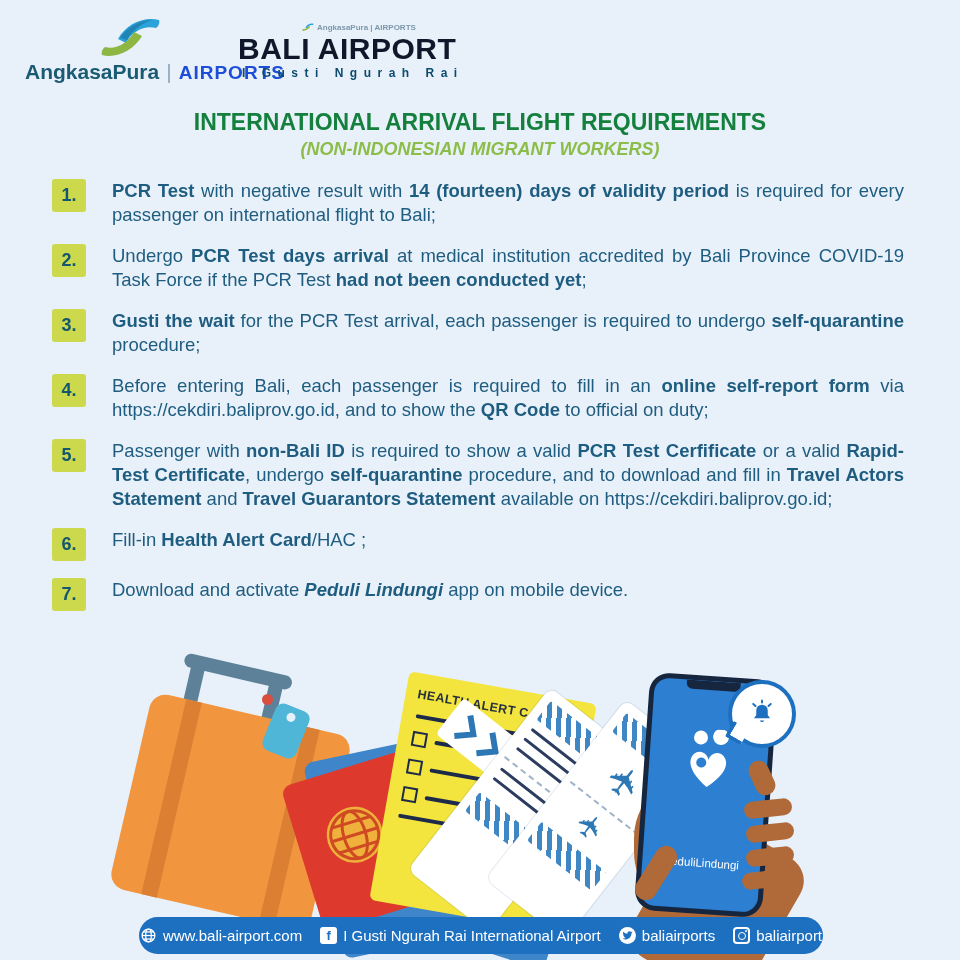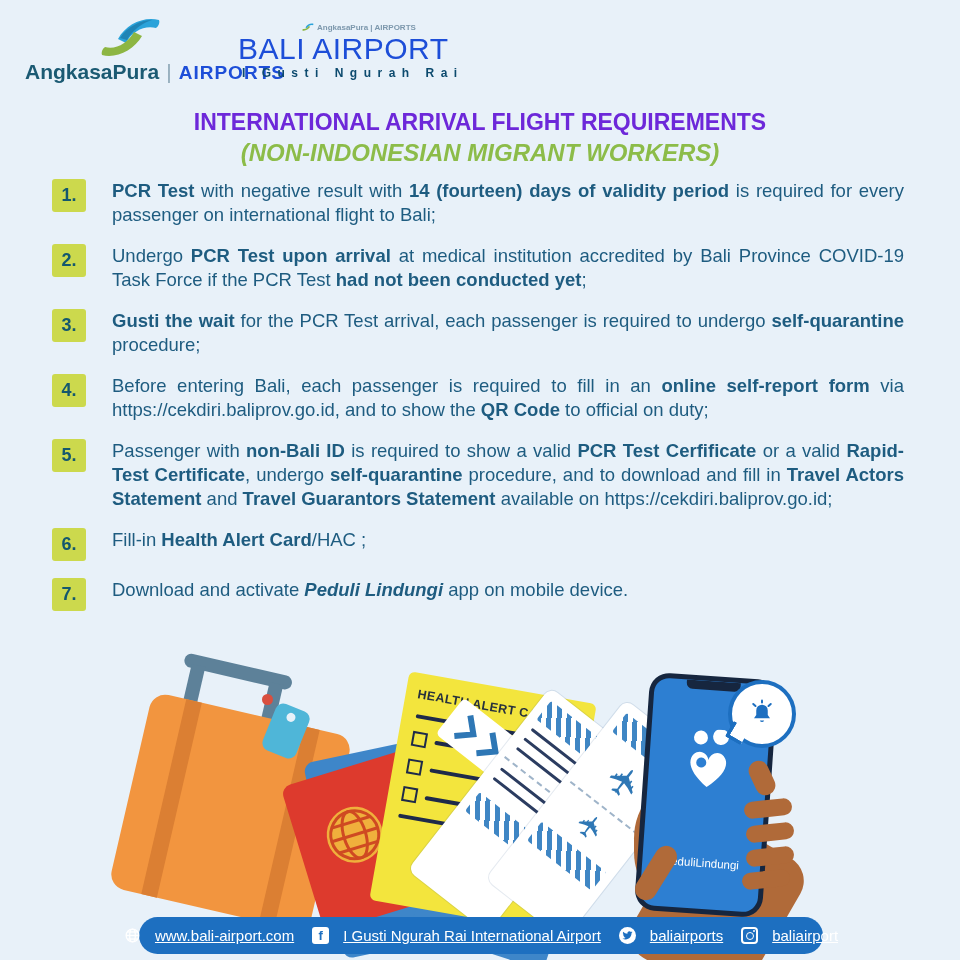--- a/index.html
+++ b/index.html
@@ -6,28 +6,28 @@
   .canvas{position:relative;width:960px;height:960px;background:#e8f1f9;overflow:hidden;
           font-family:"Liberation Sans",sans-serif;}
 
   
   .swoosh-main{position:absolute;left:100px;top:12px;}
   .brand-line{position:absolute;left:25px;top:60px;font-size:21px;font-weight:bold;color:#1b5a73;white-space:nowrap;}
   .brand-line .divider{color:#8fa9b8;font-weight:normal;padding:0 7px;}
   .brand-line .suffix{color:#1d4ed8;letter-spacing:1px;font-size:19px;}
   .bali-block{position:absolute;left:238px;top:22px;}
   .bali-mini{display:flex;align-items:center;gap:3px;margin-left:64px;font-size:8px;color:#7d98ad;font-weight:bold;}
-  .bali-title{font-size:30px;font-weight:normal;color:#1d4ed8;letter-spacing:0.5px;line-height:1.1;}
+  .bali-title{font-size:30px;font-weight:bold;color:#0f172a;letter-spacing:0.5px;line-height:1.1;}
   .bali-sub{font-size:12px;color:#0c4a6e;letter-spacing:6.5px;margin-top:1px;margin-left:4px;font-weight:bold;}
 
   
   .main-title{position:absolute;left:0;right:0;top:109px;text-align:center;
-              font-size:23px;font-weight:bold;color:#6d28d9;}
+              font-size:23px;font-weight:bold;color:#15803d;}
   .sub-title{position:absolute;left:0;right:0;top:139px;text-align:center;
-             font-size:24px;font-weight:bold;font-style:italic;color:#8cbc49;}
+             font-size:18px;font-weight:bold;font-style:italic;color:#8cbc49;}
 
   
   .req-list{position:absolute;left:52px;top:179px;width:858px;}
   .req{display:flex;align-items:flex-start;margin-bottom:17px;}
   .badge{flex:0 0 34px;height:33px;background:#ccd94d;border-radius:3px;color:#14586e;
          font-weight:bold;font-size:18px;text-align:center;line-height:33px;margin-right:26px;}
   .req-text{font-size:18.5px;line-height:24px;color:#1e5c80;text-align:justify;width:792px;}
   .b{font-weight:bold;}
   .i{font-style:italic;}
 
@@ -94,21 +94,21 @@
   .bubble{left:728px;top:680px;width:60px;height:60px;background:#ffffff;border:4px solid #1d6fc0;
           border-radius:50%;z-index:7;display:flex;align-items:center;justify-content:center;}
   .bubble:after{content:"";position:absolute;left:-4px;bottom:2px;width:14px;height:14px;
                 background:#ffffff;border-left:4px solid #1d6fc0;border-bottom:4px solid #1d6fc0;
                 transform:rotate(30deg);border-radius:2px;}
 
   
   .footer{position:absolute;left:139px;top:917px;width:684px;height:37px;border-radius:18.5px;
           background:#1d6fc0;display:flex;align-items:center;justify-content:center;gap:18px;
           color:#ffffff;font-size:15px;z-index:9;}
-  .f-item{display:flex;align-items:flex-start;gap:14px;white-space:nowrap;text-decoration:underline;}
+  .f-item{display:flex;align-items:flex-start;gap:6px;white-space:nowrap;}
   .fb-sq{width:17px;height:17px;background:#ffffff;border-radius:3px;color:#1d6fc0;font-weight:bold;
          font-size:13px;text-align:center;line-height:17px;}
   .tw-ci{width:17px;height:17px;background:#ffffff;border-radius:50%;display:flex;align-items:center;justify-content:center;}
   .ig-sq{width:13px;height:13px;border:2px solid #ffffff;border-radius:4px;position:relative;}
   .ig-sq .lens{position:absolute;left:2.5px;top:2.5px;width:6px;height:6px;border:1.5px solid #ffffff;border-radius:50%;}
   .ig-sq .dot{position:absolute;right:1px;top:1px;width:2px;height:2px;background:#ffffff;border-radius:50%;}
 </style>
 </head>
 <body>
 
@@ -140,21 +140,21 @@
   <div class="main-title">INTERNATIONAL ARRIVAL FLIGHT REQUIREMENTS</div>
   <div class="sub-title">(NON-INDONESIAN MIGRANT WORKERS)</div>
 
   <div class="req-list">
       <div class="req">
         <div class="badge">1.</div>
         <div class="req-text"><span class="b">PCR Test</span><span> with negative result with </span><span class="b">14 (fourteen) days of validity period</span><span> is required for every passenger on international flight to Bali;</span></div>
       </div>
       <div class="req">
         <div class="badge">2.</div>
-        <div class="req-text"><span>Undergo </span><span class="b">PCR Test upon arrival</span><span> at medical institution accredited by Bali Province COVID-19 Task Force  if the PCR Test </span><span class="b">had not been conducted yet</span><span>;</span></div>
+        <div class="req-text"><span>Undergo </span><span class="b">PCR Test days arrival</span><span> at medical institution accredited by Bali Province COVID-19 Task Force  if the PCR Test </span><span class="b">had not been conducted yet</span><span>;</span></div>
       </div>
       <div class="req">
         <div class="badge">3.</div>
         <div class="req-text"><span class="b">Gusti the wait</span><span> for the PCR Test arrival,  each passenger is required to undergo </span><span class="b">self-quarantine</span><span> procedure;</span></div>
       </div>
       <div class="req">
         <div class="badge">4.</div>
         <div class="req-text"><span>Before entering Bali, each passenger is required to fill in an </span><span class="b">online self-report form</span><span> via https://cekdiri.baliprov.go.id, and to show the </span><span class="b">QR Code</span><span> to official on duty;</span></div>
       </div>
       <div class="req">

